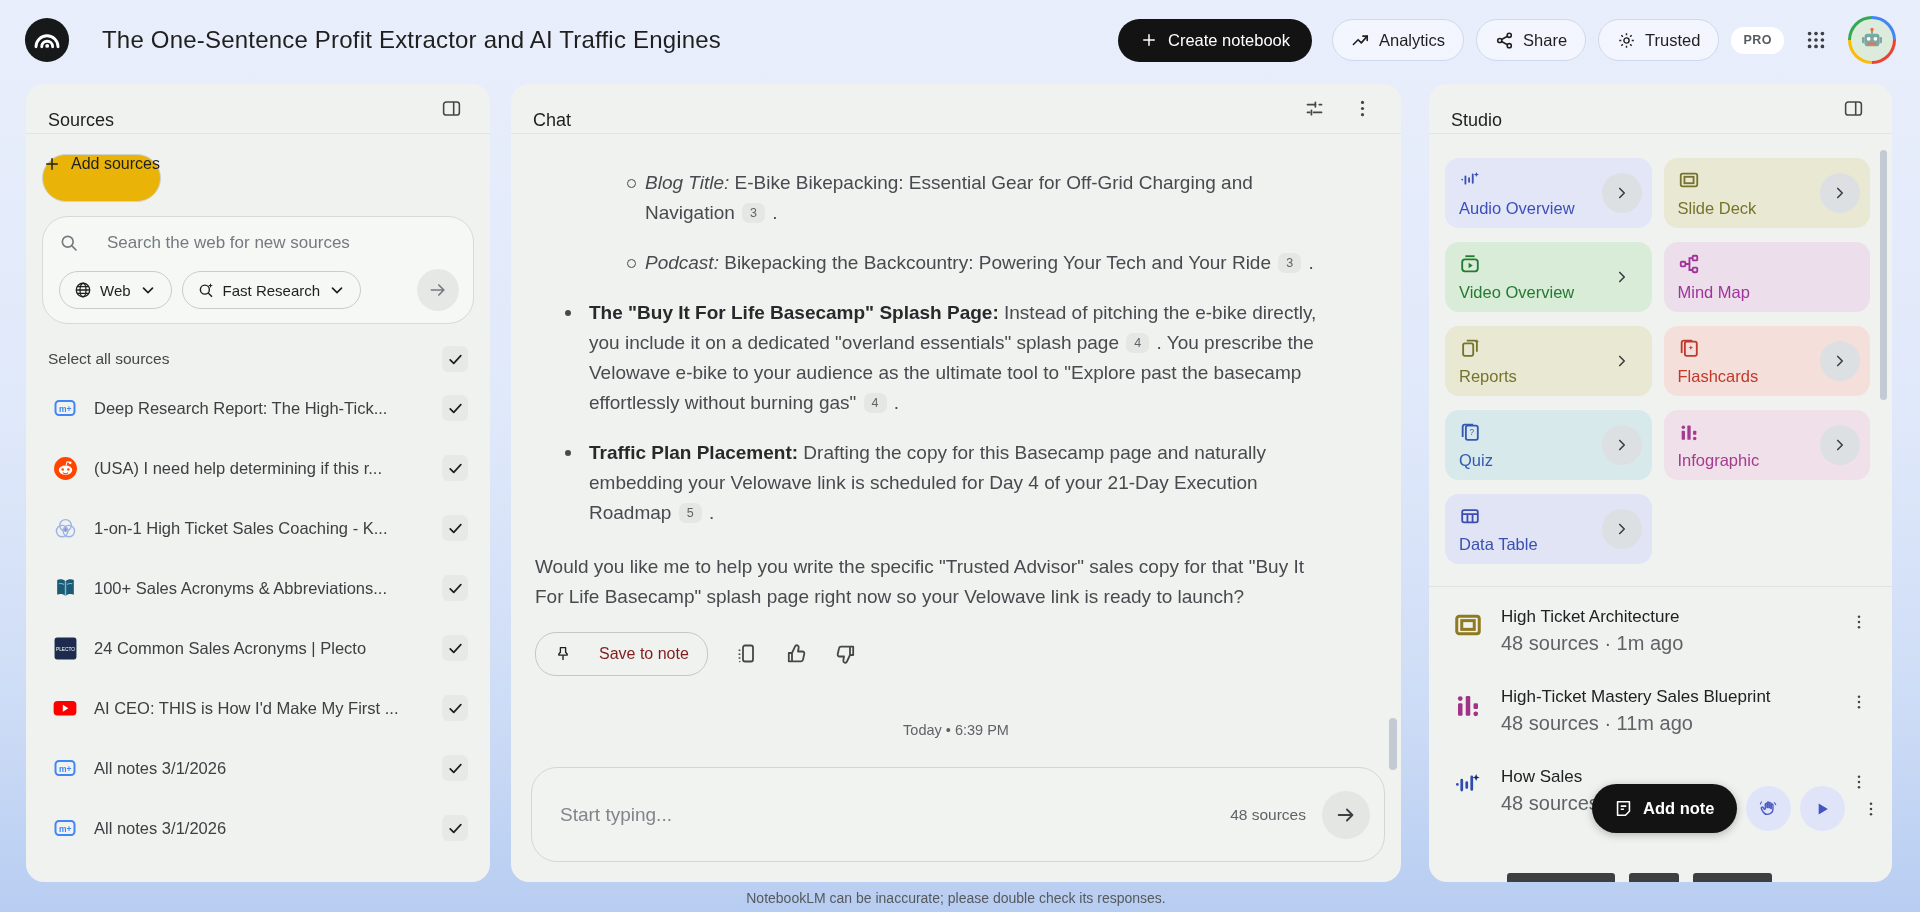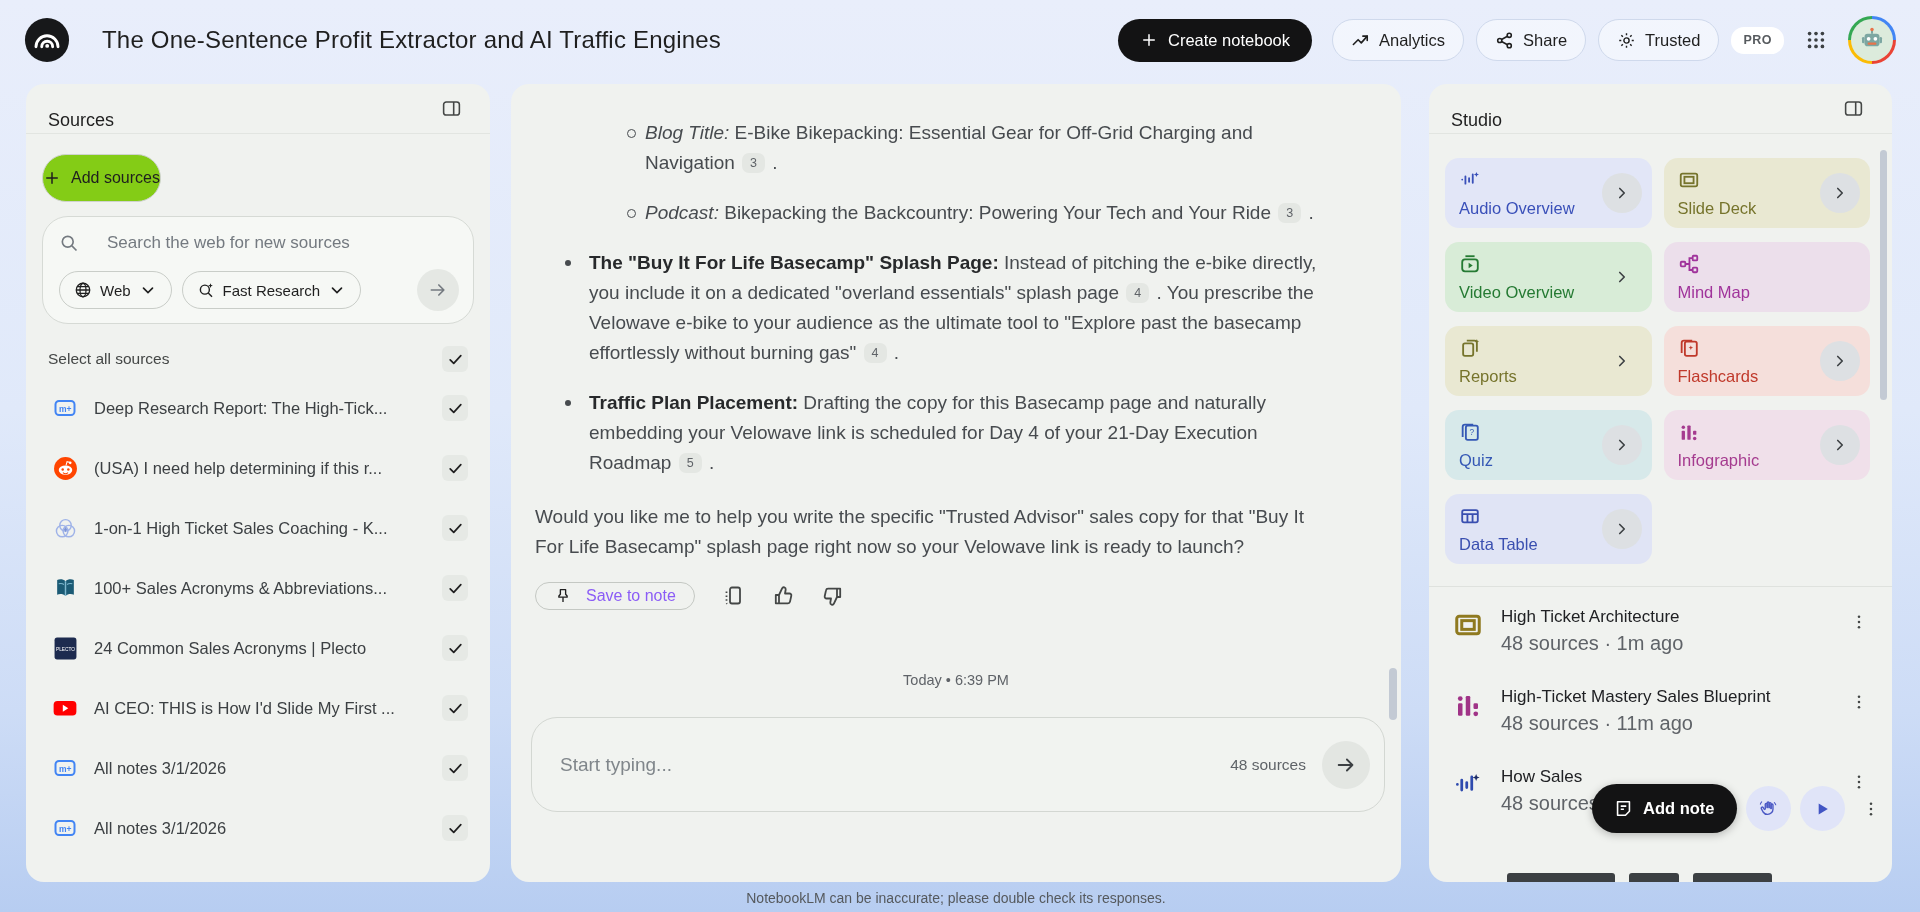--- a/index.html
+++ b/index.html
@@ -38,22 +38,22 @@
   .panel-sources { left:26px;  width:464px; }
   .panel-chat    { left:511px; width:890px; }
   .panel-studio  { left:1429px; width:463px; }
   .panel-head { height:50px; display:flex; align-items:center; justify-content:space-between; padding:0 22px; border-bottom:1px solid #e2e5e1; }
   .panel-title { font-size:18px; color:#1f1f1f;margin-top:24px; }
   .icon-btn { width:34px; height:34px; display:flex; align-items:center; justify-content:center; border-radius:50%; cursor:pointer; color:#444746; }
   .icon-btn svg { width:21px; height:21px; }
 
   
   .add-sources-btn {
-    margin:20px 16px 14px; height:48px; border-radius:24px; border:1px solid #cfd3ce; background:#84cc16;
-    display:flex; align-items:center; justify-content:center; gap:10px; font-size:16px; color:#1f1f1f; cursor:pointer;
+    margin:20px 16px 14px; height:48px; border-radius:24px; border:1px solid #cfd3ce; background:#eab308;
+    display:flex; justify-content:center; gap:10px; font-size:16px; color:#1f1f1f; cursor:pointer;
   }
   .search-box { margin:4px 16px 10px; border:1px solid #d6dad5; border-radius:26px; background:#f6f8f5; padding:16px 14px 12px 16px; }
   .search-row { display:flex; align-items:center; gap:28px; color:#5f6368; }
   .search-row .ph { font-size:17px; color:#747a80; }
   .chips-row { display:flex; align-items:center; gap:10px; margin-top:16px; }
   .chip { display:flex; align-items:center; gap:8px; height:38px; padding:0 14px; border:1px solid #c9cdc8; border-radius:20px; font-size:15px; color:#1f1f1f; cursor:pointer; background:transparent; }
   .chip svg { width:18px; height:18px; }
   .go-btn { margin-left:auto; width:42px; height:42px; border-radius:50%; background:#e5e8e4; display:flex; align-items:center; justify-content:center; color:#747a80; cursor:pointer; }
   .select-all { display:flex; align-items:center; justify-content:space-between; padding:12px 22px 6px 22px; font-size:15.5px; color:#444746; }
   .src-list { }
@@ -68,21 +68,21 @@
   .sub-bullet, .main-bullet { position:relative; margin-bottom:20px; }
   .sub-bullet { padding-left:110px; }
   .sub-bullet::before { content:""; position:absolute; left:92px; top:11px; width:7px; height:7px; border:1.6px solid #474b4f; border-radius:50%; }
   .main-bullet { padding-left:54px; }
   .main-bullet::before { content:""; position:absolute; left:30px; top:12px; width:6px; height:6px; background:#474b4f; border-radius:50%; }
   .ital { font-style:italic; }
   .bld { font-weight:bold; color:#27292b; }
   .cite { display:inline-block; background:#e4e7e3; border-radius:7px; padding:0 8px; font-size:12.5px; line-height:20px; color:#5f6368; vertical-align:2px; margin:0 2px; cursor:pointer; }
   .closing { margin-top:24px; margin-bottom:18px; }
   .chat-actions { display:flex; align-items:center; gap:26px; margin-top:20px; }
-  .save-note-btn { display:flex; align-items:center; gap:14px; height:28px; padding:0 18px; border:1px solid #c4c8c3; border-radius:21px; font-size:16px; color:#8b5cf6; background:transparent; cursor:pointer; }
+  .save-note-btn { display:flex; align-items:center; gap:27px; height:44px; padding:0 18px; border:1px solid #c4c8c3; border-radius:21px; font-size:16px; color:#7f1d1d; background:transparent; cursor:pointer; }
   .chat-actions .act-ico { width:24px; height:24px; color:#444746; cursor:pointer; }
   .chat-divider { position:absolute; left:0; width:100%; bottom:137px; text-align:center; font-size:14.5px; color:#5f6368; }
   .chat-inputwrap { position:absolute; left:20px; right:16px; bottom:20px; height:95px; border:1px solid #d3d7d2; border-radius:26px; display:flex; align-items:center; padding:0 14px 0 28px; background:#f1f3f0; }
   .chat-input { flex:1; border:none; outline:none; background:transparent; font-size:19px; color:#1f1f1f; font-family:"Liberation Sans",sans-serif; }
   .chat-input::placeholder { color:#80868b; }
   .src-count { font-size:15.5px; color:#5f6368; margin-right:16px; white-space:nowrap; }
   .send-btn { width:48px; height:48px; border-radius:50%; background:#e3e6e2; display:flex; align-items:center; justify-content:center; color:#3c4043; cursor:pointer; border:none; }
   .scroll-thumb { position:absolute; border-radius:4px; background:#c3cad4; }
 
   
@@ -346,21 +346,21 @@
         </span>
     </div>
 
     <div class="src-row">
       <span class="src-ico">
         <svg width="26" height="26" viewBox="0 0 24 24">
             <rect x="1.5" y="5.5" width="21" height="13.5" rx="3.5" fill="#f00"></rect>
             <path d="M10 9l5 3.2-5 3.2z" fill="#fff"></path>
           </svg>
       </span>
-      <span class="src-name">AI CEO: THIS is How I'd Slide My First ...</span>
+      <span class="src-name">AI CEO: THIS is How I'd Make My First ...</span>
       <span class="cbx">
           <svg viewBox="0 0 24 24" fill="none" stroke="#1f1f1f" stroke-width="2.4" stroke-linecap="round" stroke-linejoin="round">
             <path d="M4.5 12.5l5 5 10-11"></path>
           </svg>
         </span>
     </div>
 
     <div class="src-row">
       <span class="src-ico">
         <svg width="24" height="24" viewBox="0 0 24 24">
@@ -387,20 +387,38 @@
       <span class="cbx">
           <svg viewBox="0 0 24 24" fill="none" stroke="#1f1f1f" stroke-width="2.4" stroke-linecap="round" stroke-linejoin="round">
             <path d="M4.5 12.5l5 5 10-11"></path>
           </svg>
         </span>
     </div>
   </div>
 </section>
 
 <section class="panel panel-chat">
+  <div class="panel-head">
+    <span class="panel-title">Chat</span>
+    <span style="display:flex; gap:14px;">
+      <span class="icon-btn">
+        <svg viewBox="0 0 24 24" fill="none" stroke="currentColor" stroke-width="2" stroke-linecap="round">
+            <path d="M4 7.5h9M17.5 7.5H20M4 16.5h2.5M11 16.5h9"></path>
+            <path d="M13 5v5M8.5 14v5"></path>
+          </svg>
+      </span>
+      <span class="icon-btn">
+        <svg viewBox="0 0 24 24" fill="currentColor">
+            <circle cx="12" cy="5" r="1.8"></circle>
+            <circle cx="12" cy="12" r="1.8"></circle>
+            <circle cx="12" cy="19" r="1.8"></circle>
+          </svg>
+      </span>
+    </span>
+  </div>
 
   <div class="chat-body">
     <div class="sub-bullet">
       <span class="ital">Blog Title:</span><span> E-Bike Bikepacking: Essential Gear for Off-Grid Charging and Navigation </span><span class="cite">3</span><span> .</span>
     </div>
     <div class="sub-bullet">
       <span class="ital">Podcast:</span><span> Bikepacking the Backcountry: Powering Your Tech and Your Ride </span><span class="cite">3</span><span> .</span>
     </div>
     <div class="main-bullet">
       <span class="bld">The "Buy It For Life Basecamp" Splash Page:</span><span> Instead of pitching the e-bike directly, you include it on a dedicated "overland essentials" splash page </span><span class="cite">4</span><span> . You prescribe the Velowave e-bike to your audience as the ultimate tool to "Explore past the basecamp effortlessly without burning gas" </span><span class="cite">4</span><span> .</span>

